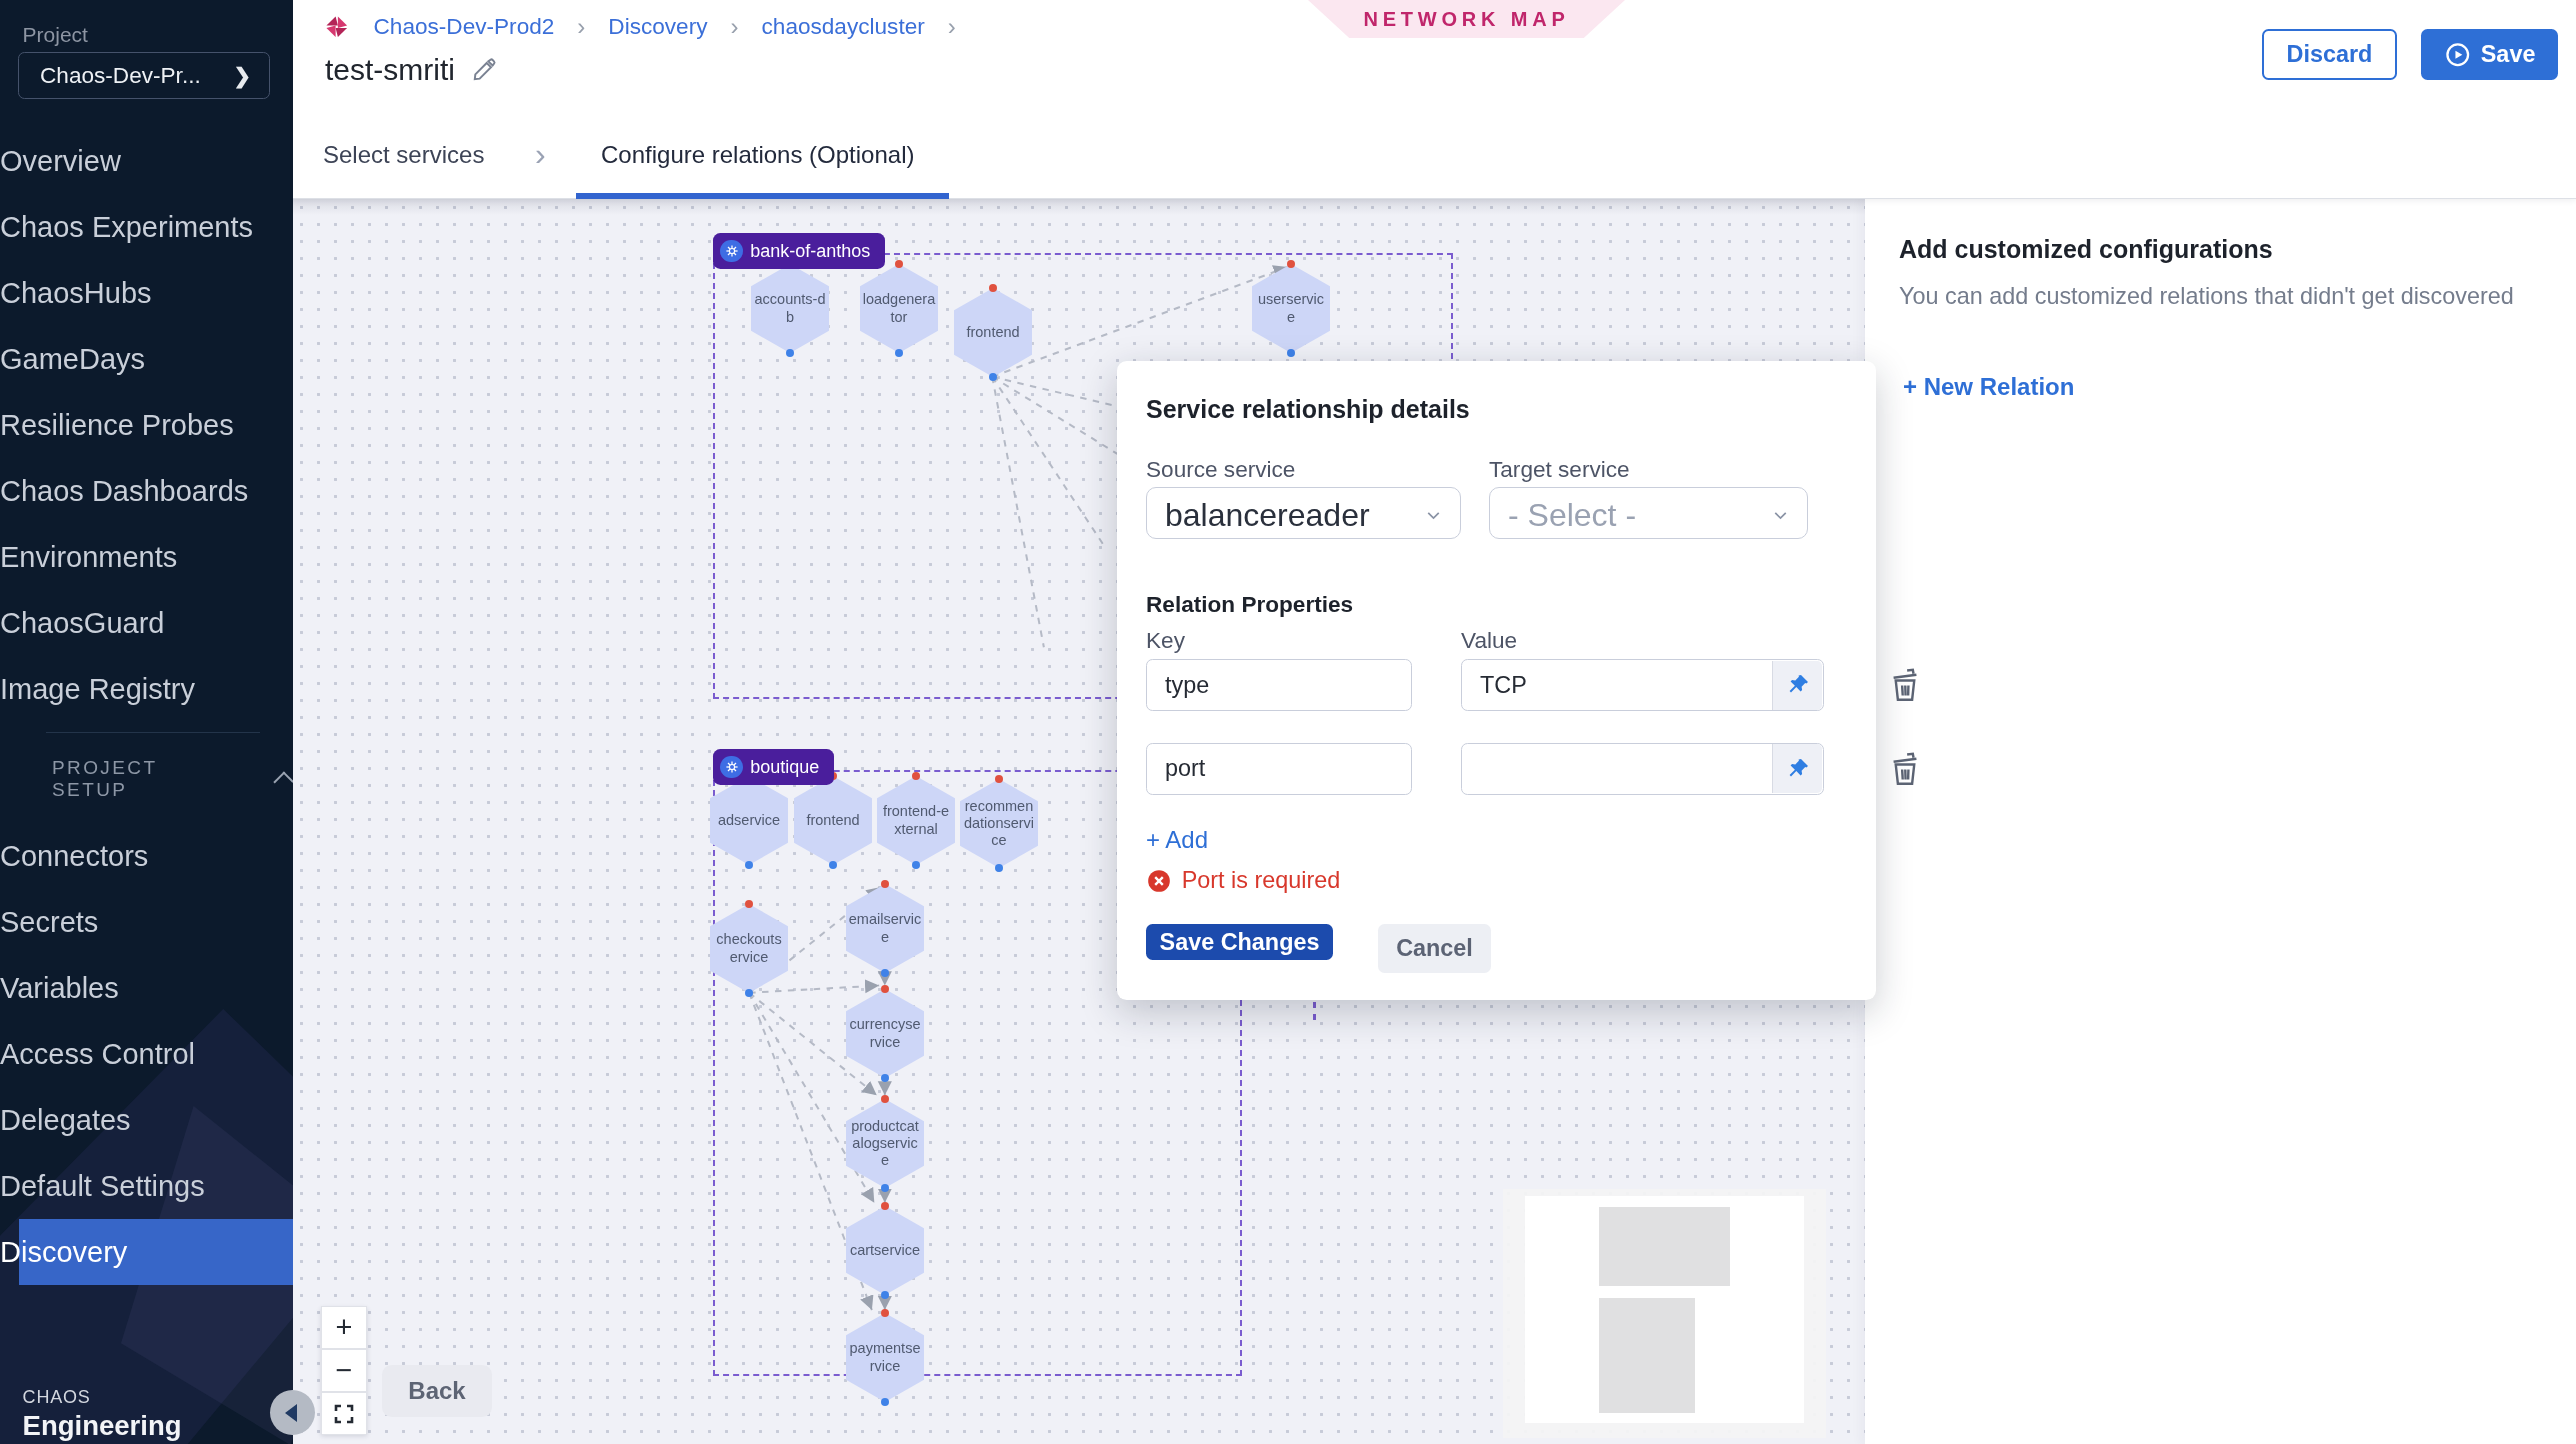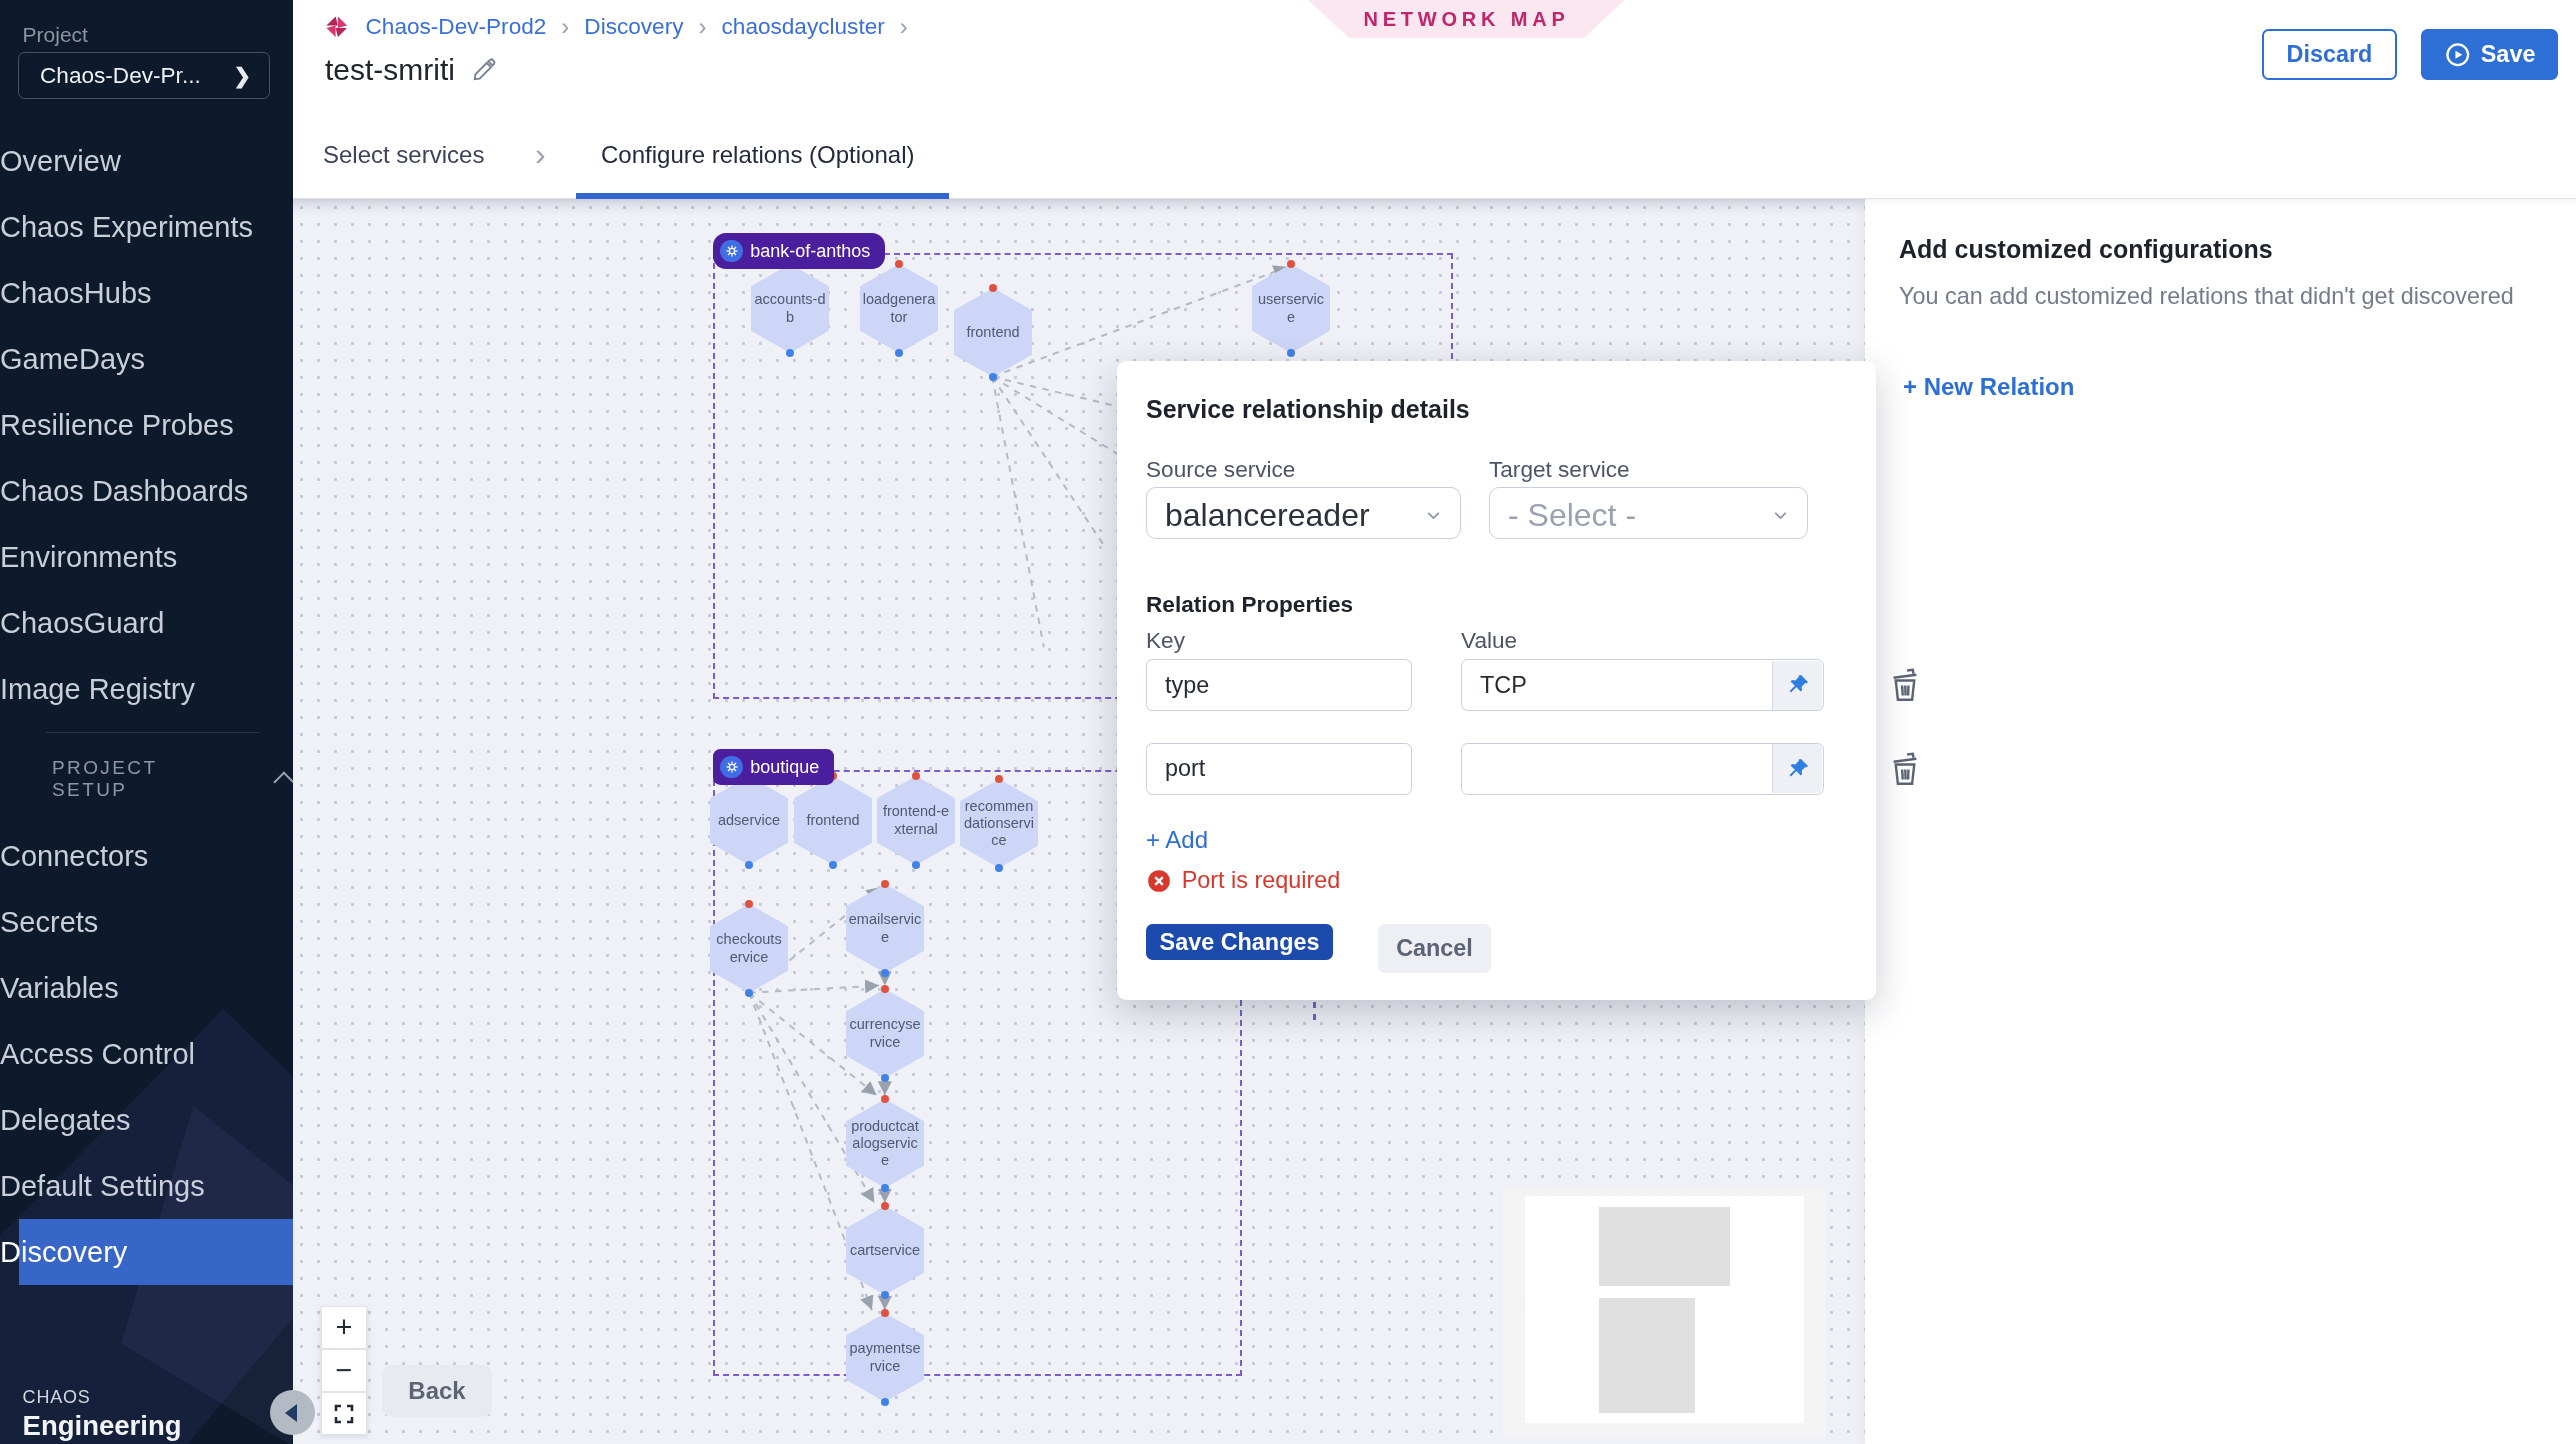--- a/index.html
+++ b/index.html
@@ -38,21 +38,21 @@
   .brand-bottom { font-size:27.5px; font-weight:bold; color:#f2f4f7; margin-top:1.6px; }
   .collapse-btn { position:absolute; left:270px; top:1390px; width:45px; height:45px;
                   border-radius:50%; background:#b4bac4; z-index:40; cursor:pointer;
                   display:flex; align-items:center; justify-content:center; }
   .collapse-arrow { width:0; height:0; border-top:9px solid transparent;
                     border-bottom:9px solid transparent; border-right:12px solid #203a63; margin-right:3.2px; }
 
   
   .topbar { position:absolute; left:293px; top:0; width:2283px; height:113px; background:#fff; z-index:10; }
   .breadcrumb { position:absolute; left:30px; top:13px; display:flex; align-items:center;
-                gap:15px; font-size:22.6px;justify-content:space-between; }
+                gap:23px; font-size:22.6px;justify-content:space-between; }
   .crumb-link { color:#3b6fd8; cursor:pointer; }
   .crumb-sep { color:#98a0ad; font-size:24px; }
   .title-row { position:absolute; left:32px; top:53px; display:flex; align-items:center; gap:16px; }
   .page-title { font-size:30px; font-weight:500; color:#21262e; }
   .banner { position:absolute; left:1015px; top:0; width:317px; height:38px; background:#fbe7f0;
             clip-path:polygon(0 0, 100% 0, 87% 100%, 13% 100%);
             display:flex; align-items:center; justify-content:center; }
   .banner span { font-size:20px; font-weight:bold; letter-spacing:4.8px; color:#c0266b; }
   .top-actions { position:absolute; right:18px; top:29px; display:flex; gap:24px; }
   .btn-discard { min-width:120px; height:51px; background:#fff; border:2px solid #2e6fd6;
@@ -256,21 +256,21 @@
         <line x1="565" y1="983" x2="723" y2="1110" stroke="#b5bac6" stroke-width="2.5" stroke-dasharray="8 8" marker-end="url(#arr)"></line>
         <line x1="565" y1="983" x2="720" y2="1243" stroke="#b5bac6" stroke-width="2.5" stroke-dasharray="8 8" marker-end="url(#arr)"></line>
         <line x1="565" y1="983" x2="717" y2="1376" stroke="#b5bac6" stroke-width="2.5" stroke-dasharray="8 8" marker-end="url(#arr)"></line>
         <line x1="733" y1="958" x2="733" y2="974" stroke="#b5bac6" stroke-width="2.5" stroke-dasharray="8 8" marker-end="url(#arr)"></line>
         <line x1="733" y1="1088" x2="733" y2="1110" stroke="#b5bac6" stroke-width="2.5" stroke-dasharray="8 8" marker-end="url(#arr)"></line>
         <line x1="733" y1="1224" x2="733" y2="1243" stroke="#b5bac6" stroke-width="2.5" stroke-dasharray="8 8" marker-end="url(#arr)"></line>
         <line x1="733" y1="1357" x2="733" y2="1376" stroke="#b5bac6" stroke-width="2.5" stroke-dasharray="8 8" marker-end="url(#arr)"></line>
       </svg>
     <div id="nodes-layer">
         <div class="cluster-rect" style="left: 420px; top: 54px; width: 740px; height: 446px;"></div>
-        <div class="cluster-badge" style="left: 420px; top: 34px; border-radius: 13px;">
+        <div class="cluster-badge" style="left: 420px; top: 34px;">
           <span class="k8s-icon">
             <svg width="16" height="16" viewBox="0 0 20 20">
               <g stroke="#fff" stroke-width="1.6">
                 <line x1="10" y1="3" x2="10" y2="17"></line>
                 <line x1="3" y1="10" x2="17" y2="10"></line>
                 <line x1="5" y1="5" x2="15" y2="15"></line>
                 <line x1="15" y1="5" x2="5" y2="15"></line>
               </g>
               <circle cx="10" cy="10" r="3.2" fill="#3e6de4" stroke="#fff" stroke-width="1.4"></circle>
             </svg>

